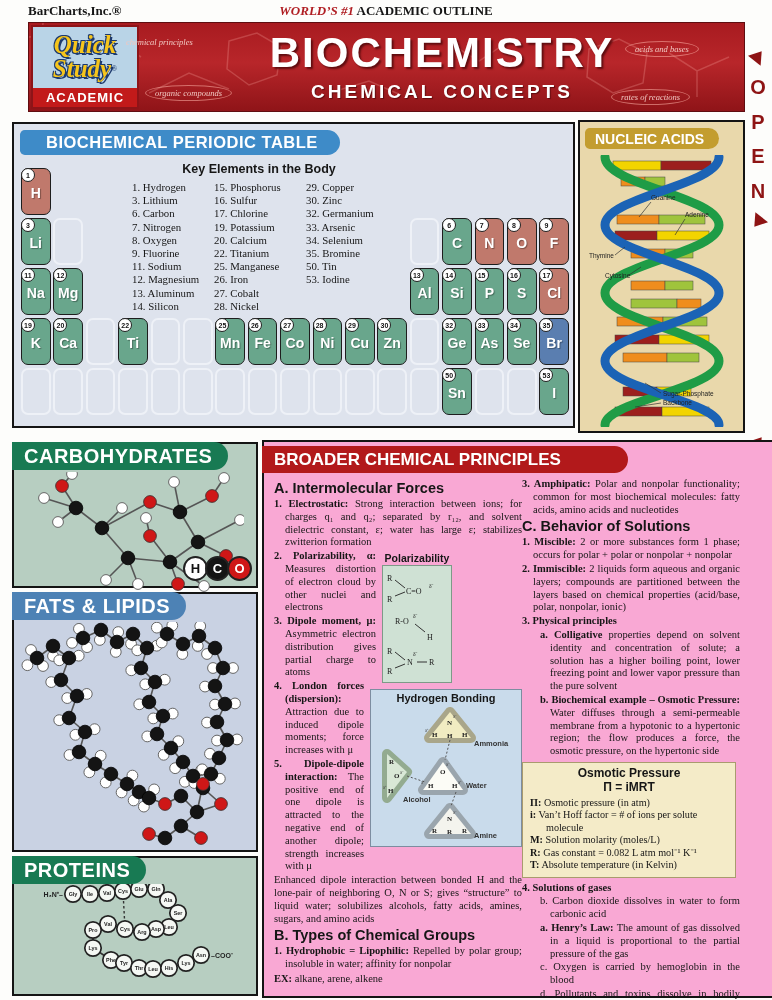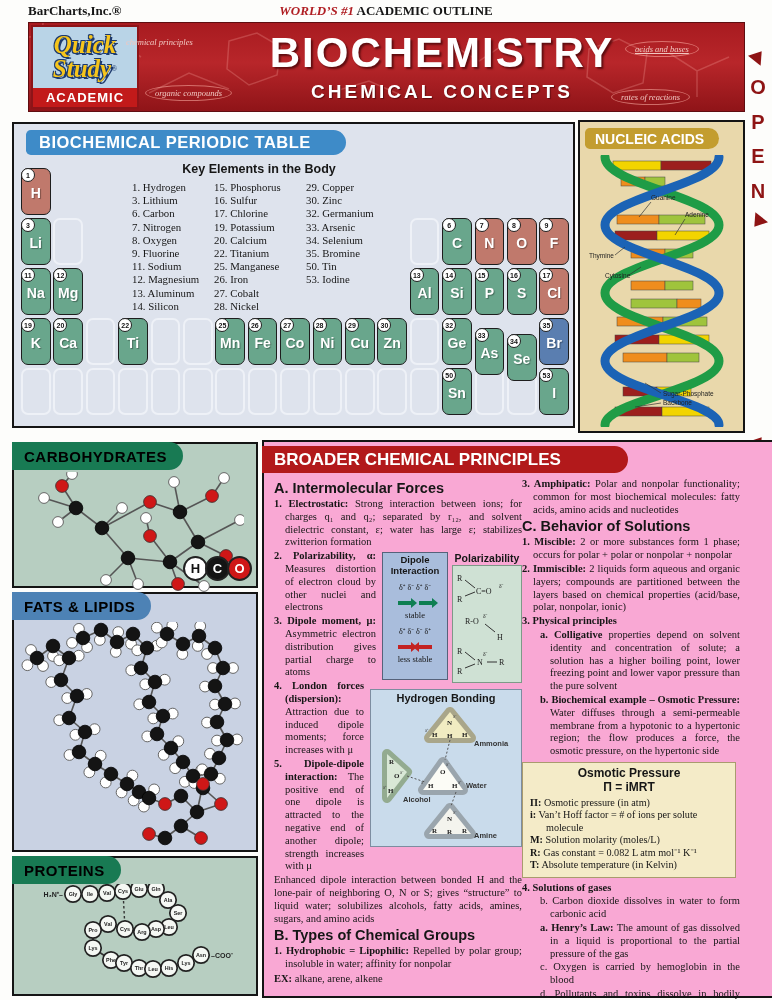--- a/index.html
+++ b/index.html
@@ -37,22 +37,22 @@
   .open span{font-family:"Liberation Sans",sans-serif;font-weight:bold;font-size:20px;
              color:#8e1414;line-height:1;}
   .tri{width:0;height:0;border-left:8px solid transparent;border-right:8px solid transparent;}
   .tri.up{border-bottom:12px solid #8e1414;transform:rotate(38deg);}
   .tri.dn{border-top:12px solid #8e1414;transform:rotate(38deg);}
 
   
   #ptable{left:12px;top:122px;width:563px;height:306px;background:#dee3ed;}
   .badge{position:absolute;color:#fff;font-family:"Liberation Sans",sans-serif;font-weight:bold;
          display:flex;align-items:center;box-sizing:border-box;}
-  #pt-badge{left:12px;top:6px;width:320px;height:25px;background:#3e8bc8;border-radius:5px 13px 13px 5px;
-            font-size:16.5px;letter-spacing:.5px;padding-left:13px;text-align:right;}
+  #pt-badge{left:6px;top:6px;width:320px;height:25px;background:#3e8bc8;border-radius:5px 13px 13px 5px;
+            font-size:16.5px;letter-spacing:.5px;padding-left:26px;text-align:right;}
   #keytitle{position:absolute;left:100px;top:38px;width:290px;text-align:center;
             font-weight:bold;font-size:12.5px;}
   .keycol{position:absolute;top:57px;font-size:10.8px;line-height:13.2px;white-space:nowrap;}
   #kc0{left:118px;} #kc1{left:200px;} #kc2{left:292px;}
   .cell{position:absolute;width:29.5px;height:47px;border:1.5px solid #1e1e1e;border-radius:7px;
         box-sizing:border-box;color:#fff;}
   .cell .num{position:absolute;left:-1px;top:-1px;width:12px;height:12px;background:#fff;
              border:1px solid #222;border-radius:50%;color:#111;font-size:7px;font-weight:bold;
              display:flex;align-items:center;justify-content:center;font-family:"Liberation Sans",sans-serif;}
   .cell .sym{position:absolute;left:0;top:16px;width:100%;text-align:center;font-weight:bold;
@@ -63,22 +63,22 @@
   
   #nucleic{left:578px;top:120px;width:167px;height:313px;background:#e9d8ab;}
   #na-badge{left:5px;top:6px;width:134px;height:21px;background:#c39d2f;border-radius:5px 11px 11px 5px;
             font-size:14px;padding-left:10px;}
   #nucleic svg text{font-family:"Liberation Sans",sans-serif;font-size:6.5px;fill:#222;}
 
   
   #carbs{left:12px;top:442px;width:246px;height:146px;background:#b7cec1;}
   #fats{left:12px;top:592px;width:246px;height:260px;background:#c9d2e3;text-decoration:underline;}
   #prots{left:12px;top:856px;width:246px;height:140px;background:#b7cec1;}
-  .hdrbar{position:absolute;left:-2px;top:-2px;height:28px;color:#000000;font-family:"Liberation Sans",sans-serif;
-          font-weight:bold;font-size:15px;letter-spacing:.5px;display:flex;align-items:center;
+  .hdrbar{position:absolute;left:-2px;top:-2px;height:28px;color:#ffffff;font-family:"Liberation Sans",sans-serif;
+          font-weight:bold;font-size:20px;letter-spacing:.5px;display:flex;align-items:center;
           padding:0 16px 0 12px;border-radius:0 14px 14px 0;box-sizing:border-box;}
   .hdr-green{background:#187a53;} .hdr-blue{background:#4d82b5;}
   #legend{position:absolute;left:186px;top:556px;display:flex;z-index:6;}
   .lg{width:25px;height:25px;border-radius:50%;font-family:"Liberation Sans",sans-serif;font-weight:bold;
       font-size:13px;display:flex;align-items:center;justify-content:center;margin-left:-3px;
       border:2px solid #222;box-sizing:border-box;}
   .lg.hydrogen{background:#fff;color:#111;} .lg.carbon{background:#141414;color:#fff;}
   .lg.oxygen{background:#cf1717;color:#fff;}
   #prots svg text{font-family:"Liberation Sans",sans-serif;}
 
@@ -153,21 +153,21 @@
       </div>
       <div>
         <span class="logoword">Study</span><span class="logoreg">®</span>
       </div>
       <div class="strip sans">ACADEMIC</div>
     </div>
     <div id="btitle" class="sans">BIOCHEMISTRY</div>
     <div id="bsub" class="sans">CHEMICAL CONCEPTS</div>
     <div class="decor" style="left:88px;top:12px;border:none;">chemical principles</div>
     <div class="decor" style="left:116px;top:62px;">organic compounds</div>
-    <div class="decor" style="left:596px;top:18px;text-decoration:underline;">acids and bases</div>
+    <div class="decor" style="left:596px;top:18px;">acids and bases</div>
     <div class="decor" style="left:582px;top:66px;">rates of reactions</div>
   </div>
 
   <div class="open" style="top:50px;height:178px;">
       <div class="tri up"></div>
       <span>O</span>
       <span>P</span>
       <span>E</span>
       <span>N</span>
       <div class="tri dn"></div>
@@ -333,25 +333,25 @@
           <span class="sym">Cu</span>
         </div>
         <div class="cell green" style="left: 363.4px; top: 194px;">
           <span class="num">30</span>
           <span class="sym">Zn</span>
         </div>
         <div class="cell green" style="left: 428.2px; top: 194px;">
           <span class="num">32</span>
           <span class="sym">Ge</span>
         </div>
-        <div class="cell green" style="left: 460.6px; top: 204px;">
+        <div class="cell green" style="left: 460.6px; top: 194px;">
           <span class="num">33</span>
           <span class="sym">As</span>
         </div>
-        <div class="cell green" style="left: 493px; top: 210px;">
+        <div class="cell green" style="left: 493px; top: 194px;">
           <span class="num">34</span>
           <span class="sym">Se</span>
         </div>
         <div class="cell blue" style="left: 525.4px; top: 194px;">
           <span class="num">35</span>
           <span class="sym">Br</span>
         </div>
         <div class="cell green" style="left: 428.2px; top: 244px;">
           <span class="num">50</span>
           <span class="sym">Sn</span>
@@ -770,29 +770,20 @@
 
     <div id="colL" class="col">
       <div class="sech">A. Intermolecular Forces</div>
 
 
       <div>
           <div class="pitem"><b>1. Electrostatic:</b> Strong interaction between ions; for charges q₁ and q₂; separated by r₁₂, and solvent dielectric constant, ε; water has large ε; stabilizes zwitterion formation</div>
         </div>
 
       <div id="floatboxes">
-        <div id="dipole">
-          <div class="t">Dipole Interaction</div>
-          <div class="chg">δ⁺ δ⁻  δ⁺ δ⁻</div>
-          <div><span class="arr g"></span><span class="arr g"></span></div>
-          <div class="stlbl">stable</div>
-          <div class="chg">δ⁺ δ⁻  δ⁻ δ⁺</div>
-          <div><span class="arr r"></span><span class="arr r flip"></span></div>
-          <div class="stlbl">less stable</div>
-        </div>
         <div id="polwrap">
           <div class="t">Polarizability</div>
           <div id="polbox">
             <svg width="66" height="112" viewBox="0 0 66 112">
               <g stroke="#333" stroke-width="1">
                 <line x1="12" y1="14" x2="22" y2="22"></line>
                   <line x1="12" y1="30" x2="22" y2="26"></line>
                 <line x1="32" y1="58" x2="42" y2="66"></line>
                 <line x1="12" y1="86" x2="22" y2="94"></line>
                   <line x1="12" y1="102" x2="22" y2="98"></line>

